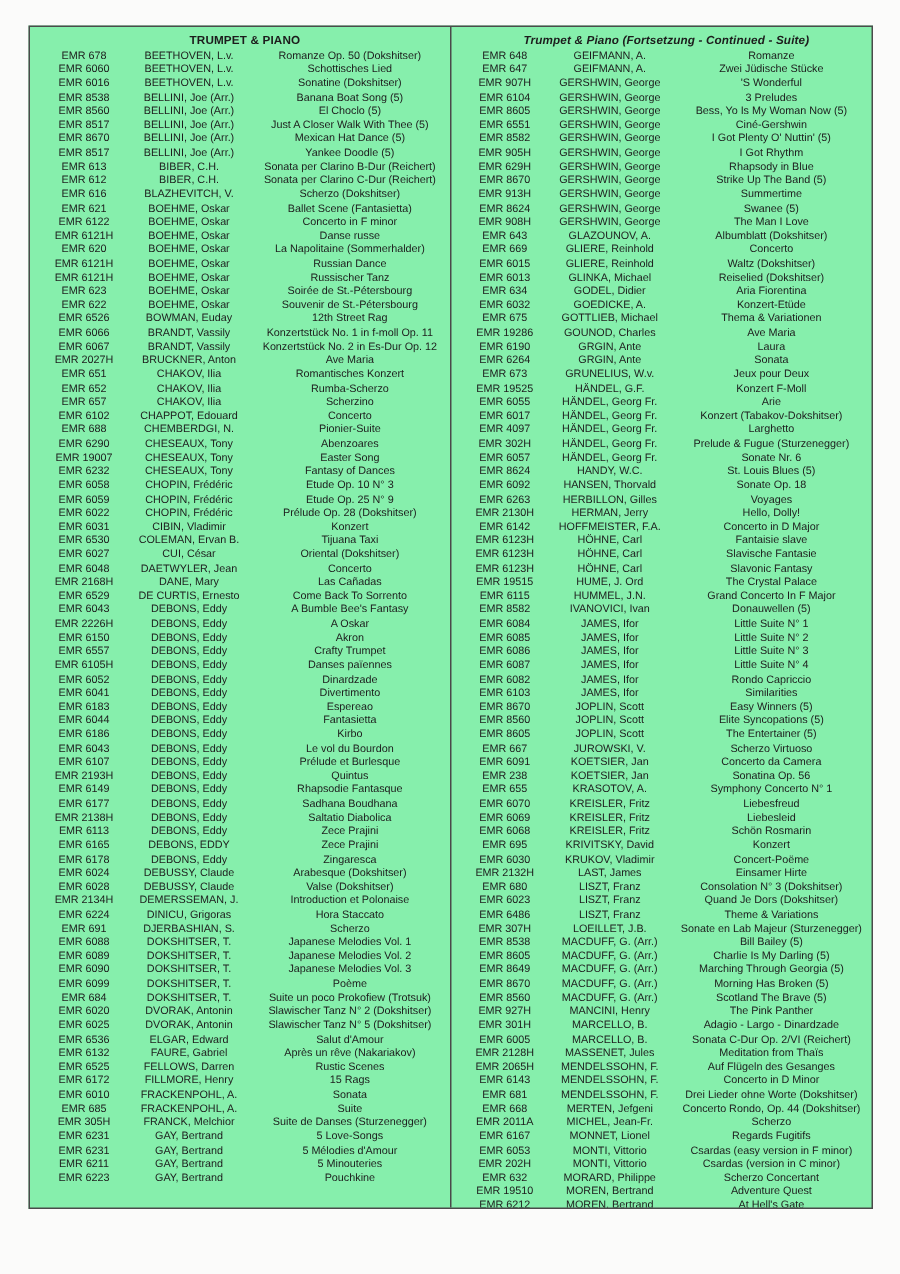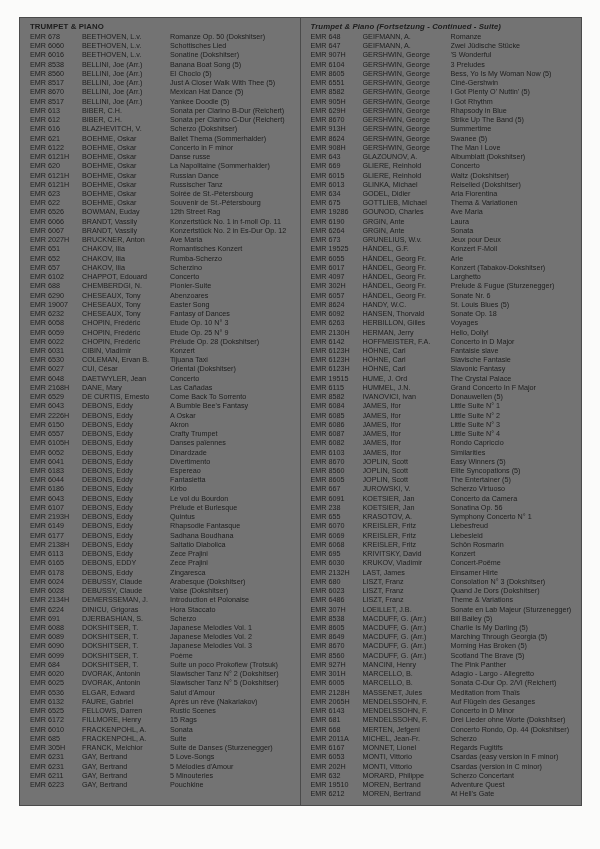--- a/index.html
+++ b/index.html
@@ -9,23 +9,24 @@
     font-family:"Liberation Sans","DejaVu Sans",sans-serif;
     color:#1c1c1c;
     position:relative;
     overflow:hidden;
   }
   .catalog-box{
     position:absolute;
     left:19px;top:17px;
     width:563px;height:789px;
     border:1px solid #4a4a4a;
-    background:#737373;
+    background:#86efac;
     display:flex;
     box-sizing:border-box;
+    text-align:center;
   }
   .col{
     width:50%;
     box-sizing:border-box;
     padding:3px 3px 0 10px;
     overflow:hidden;
   }
   .col-left{border-right:1px solid #4a4a4a;}
   .col-header{
     font-size:7.8px;
@@ -104,21 +105,21 @@
     <span class="cell-title">Sonata per Clarino C-Dur (Reichert)</span>
   </div>
       <div class="row">
     <span class="cell-code">EMR 616</span>
     <span class="cell-composer">BLAZHEVITCH, V.</span>
     <span class="cell-title">Scherzo (Dokshitser)</span>
   </div>
       <div class="row">
     <span class="cell-code">EMR 621</span>
     <span class="cell-composer">BOEHME, Oskar</span>
-    <span class="cell-title">Ballet Thema (Sommerhalder)</span>
+    <span class="cell-title">Ballet Scene (Fantasietta)</span>
   </div>
       <div class="row">
     <span class="cell-code">EMR 6122</span>
     <span class="cell-composer">BOEHME, Oskar</span>
     <span class="cell-title">Concerto in F minor</span>
   </div>
       <div class="row">
     <span class="cell-code">EMR 6121H</span>
     <span class="cell-composer">BOEHME, Oskar</span>
     <span class="cell-title">Danse russe</span>
@@ -550,20 +551,25 @@
     <span class="cell-code">EMR 6013</span>
     <span class="cell-composer">GLINKA, Michael</span>
     <span class="cell-title">Reiselied (Dokshitser)</span>
   </div>
       <div class="row">
     <span class="cell-code">EMR 634</span>
     <span class="cell-composer">GODEL, Didier</span>
     <span class="cell-title">Aria Fiorentina</span>
   </div>
       <div class="row">
+    <span class="cell-code">EMR 6032</span>
+    <span class="cell-composer">GOEDICKE, A.</span>
+    <span class="cell-title">Konzert-Etüde</span>
+  </div>
+      <div class="row">
     <span class="cell-code">EMR 675</span>
     <span class="cell-composer">GOTTLIEB, Michael</span>
     <span class="cell-title">Thema &amp; Variationen</span>
   </div>
       <div class="row">
     <span class="cell-code">EMR 19286</span>
     <span class="cell-composer">GOUNOD, Charles</span>
     <span class="cell-title">Ave Maria</span>
   </div>
       <div class="row">
@@ -807,21 +813,21 @@
     <span class="cell-title">Scotland The Brave (5)</span>
   </div>
       <div class="row">
     <span class="cell-code">EMR 927H</span>
     <span class="cell-composer">MANCINI, Henry</span>
     <span class="cell-title">The Pink Panther</span>
   </div>
       <div class="row">
     <span class="cell-code">EMR 301H</span>
     <span class="cell-composer">MARCELLO, B.</span>
-    <span class="cell-title">Adagio - Largo - Allegretto</span>
+    <span class="cell-title">Adagio - Largo - Dinardzade</span>
   </div>
       <div class="row">
     <span class="cell-code">EMR 6005</span>
     <span class="cell-composer">MARCELLO, B.</span>
     <span class="cell-title">Sonata C-Dur Op. 2/VI (Reichert)</span>
   </div>
       <div class="row">
     <span class="cell-code">EMR 2128H</span>
     <span class="cell-composer">MASSENET, Jules</span>
     <span class="cell-title">Meditation from Thaïs</span>

